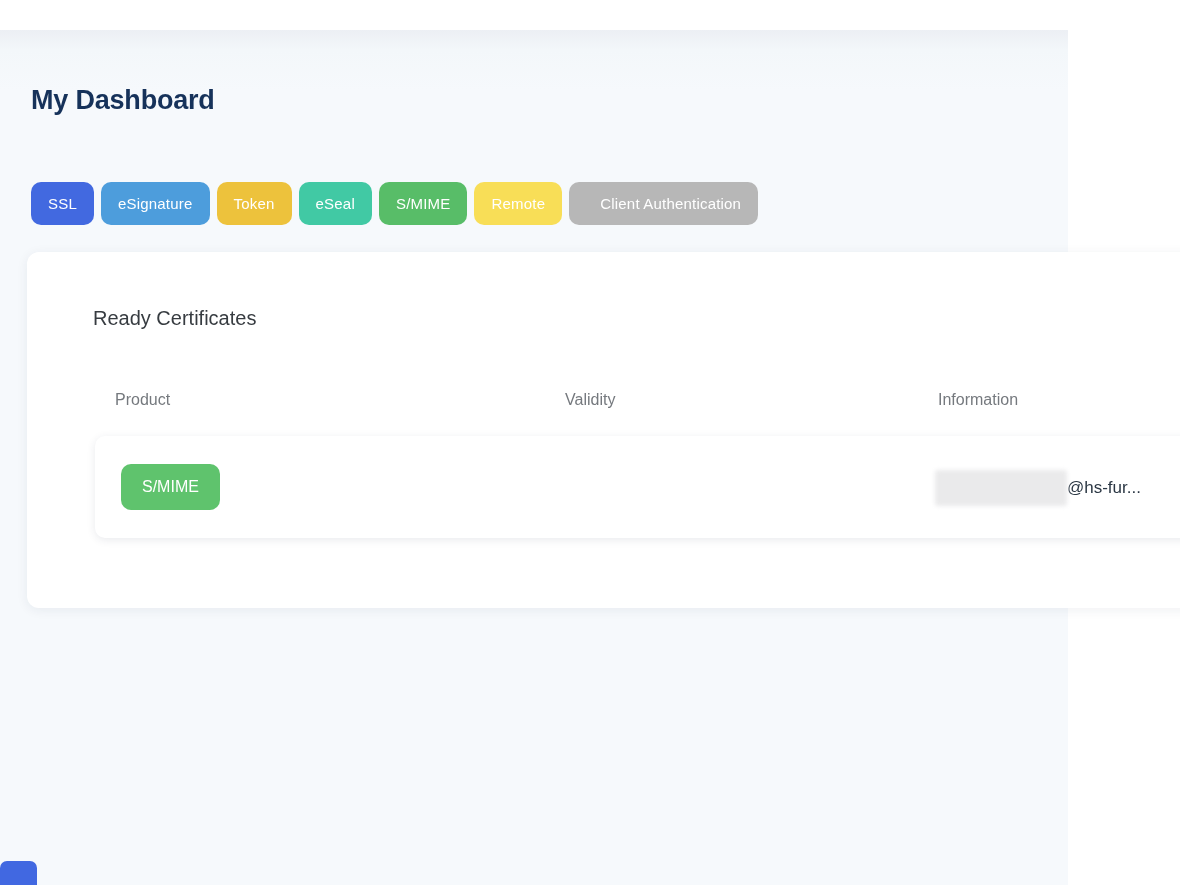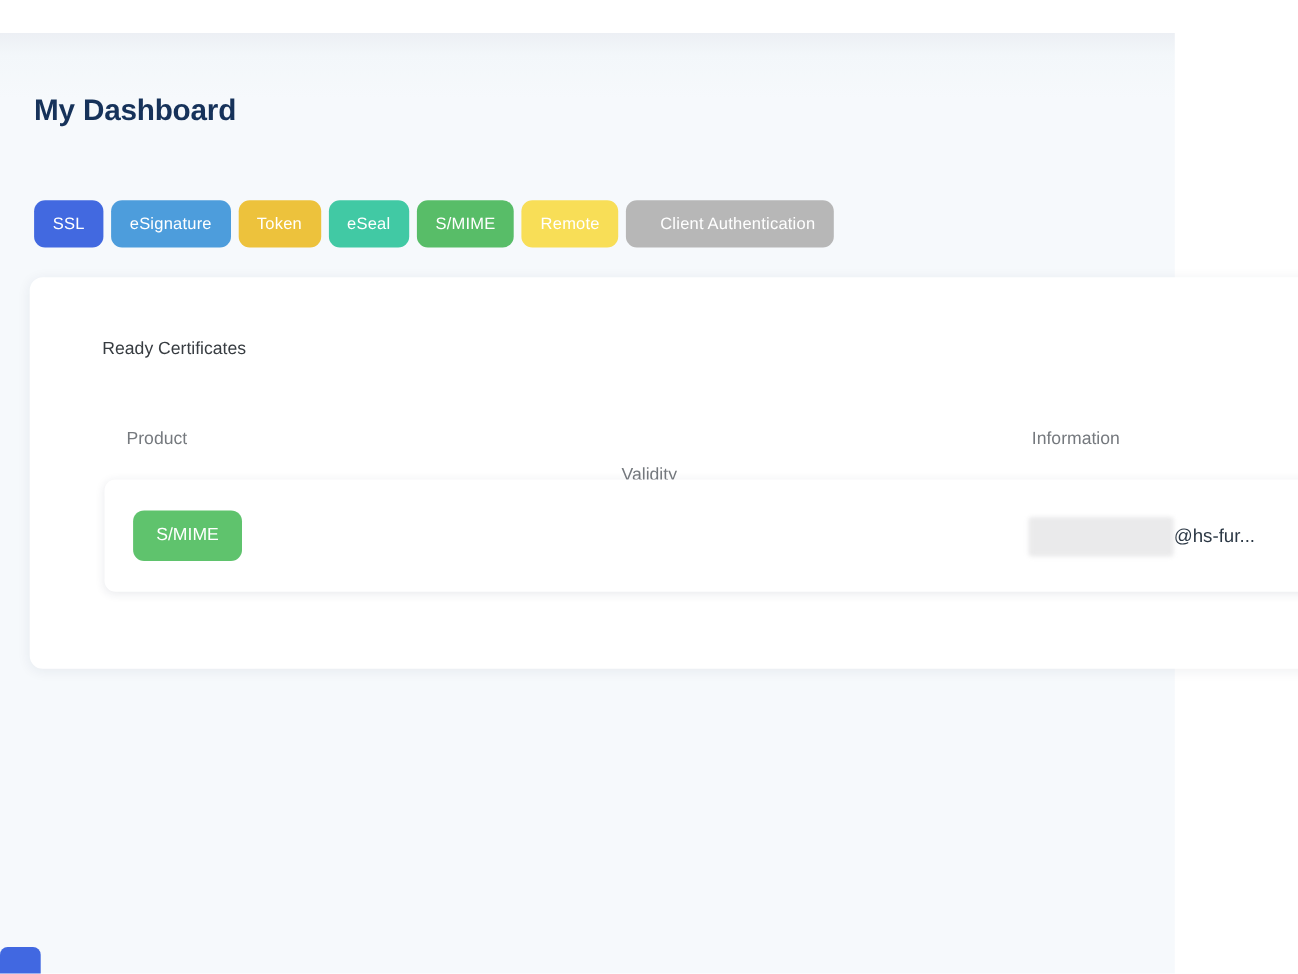--- a/index.html
+++ b/index.html
@@ -18,26 +18,26 @@
   .filter-btn { height:43px; padding:0 17px; border:none; border-radius:10px;
                 color:#ffffff; font-size:15px; font-weight:500; letter-spacing:0.2px;
                 font-family:"Liberation Sans", sans-serif;
                 display:inline-flex; align-items:center; justify-content:center;
                 cursor:pointer; white-space:nowrap; }
 
   .panel { position:absolute; left:27px; top:222px; width:1200px; height:356px;
            background:#ffffff; border-radius:12px;
            box-shadow:0 2px 12px rgba(35,46,70,0.07); }
 
-  .panel-title { position:absolute; left:66px; top:54px; font-size:16px; line-height:24px;
+  .panel-title { position:absolute; left:66px; top:54px; font-size:20px; line-height:24px;
                  font-weight:500; color:#373c41; }
 
   .th { position:absolute; top:138px; font-size:16px; line-height:20px; color:#75797e; font-weight:400; }
   .th-product     { left:88px;text-align:center; }
-  .th-validity    { left:538px;margin-top:32px; }
+  .th-validity    { left:538px; }
   .th-information { left:911px; }
 
   .row-card { position:absolute; left:68px; top:184px; width:1130px; height:102px;
               background:#ffffff; border-radius:10px;
               box-shadow:0 2px 9px rgba(40,52,75,0.10); }
 
   .product-badge { position:absolute; left:26px; top:28px; height:46px; padding:0 21px;
                    border-radius:10px; color:#ffffff; font-size:16px; font-weight:500;
                    display:inline-flex; align-items:center; justify-content:center; }
 

